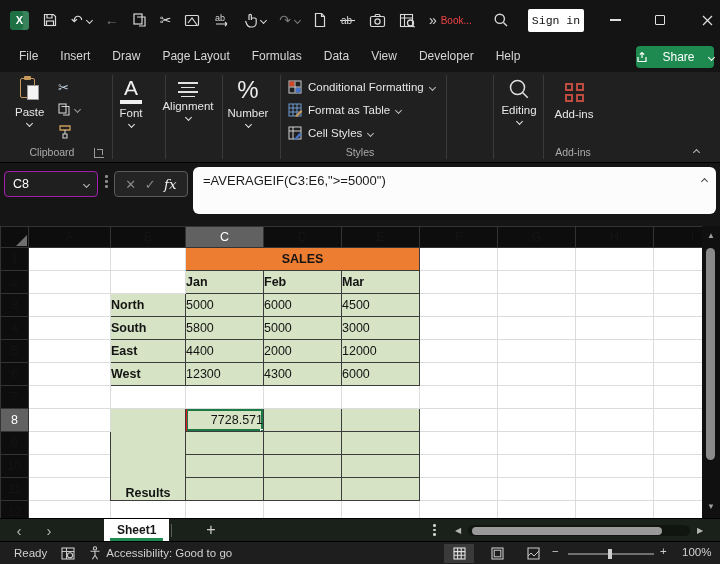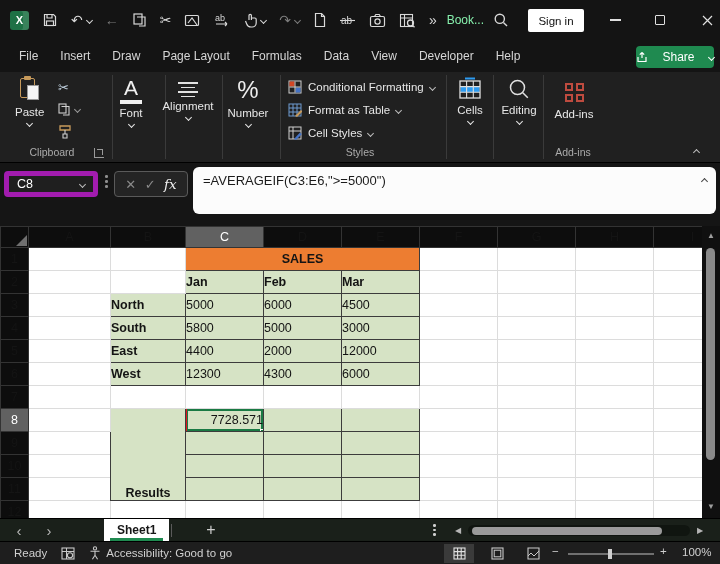--- a/index.html
+++ b/index.html
@@ -10,23 +10,23 @@
   
   .titlebar{position:absolute;left:0;top:0;width:720px;height:40px;background:#141414;
             display:flex;align-items:center}
   .qat{display:flex;align-items:center;gap:13px;padding-left:10px}
   .qicon{display:flex;align-items:center;color:#d9d9d9;font-size:14px;line-height:1}
   .qicon svg{display:block}
   .dim{color:#7d7d7d}
   .logo{width:19px;height:19px;background:#1E7145;border-radius:3px;color:#fff;
         font-weight:700;font-size:11px;display:flex;align-items:center;justify-content:center;
         box-shadow:inset -6px 0 0 rgba(255,255,255,.12)}
-  .wbtitle{font-size:12px;color:#86efac;margin-left:10px}
+  .wbtitle{font-size:10px;color:#ef4444;margin-left:4px}
   .signin{position:absolute;left:528px;top:9px;width:56px;height:23px;background:#fff;color:#111;
-          border:none;border-radius:2px;font-size:11.5px;font-family:Liberation Sans, sans-serif;cursor:pointer}
+          border:none;border-radius:2px;font-size:11.5px;font-family:Liberation Mono, monospace;cursor:pointer}
   .search-btn{position:absolute;left:493px;top:12px}
   .winctl{position:absolute;top:0;height:40px;display:flex;align-items:center;justify-content:center;width:30px}
   .minimize{left:600px}.maximize{left:645px}.close{left:692px}
   .minbar{width:11px;height:1.5px;background:#e0e0e0}
   .maxbox{width:10px;height:10px;border:1.2px solid #e0e0e0;border-radius:1px}
 
   
   .cv,.cu{display:inline-block;width:5px;height:5px;border-right:1.3px solid currentColor;
           border-bottom:1.3px solid currentColor}
   .cv{transform:rotate(45deg)}
@@ -66,21 +66,21 @@
   .addinsicon i{border:2px solid #BE4B3F}
   .launcher{position:absolute;left:94px;top:76px;width:10px;height:10px;border-left:1.5px solid #9a9a9a;
             border-bottom:1.5px solid #9a9a9a;cursor:pointer}
   .launcher::after{content:"";position:absolute;right:1px;top:1px;width:5px;height:5px;
             border-right:1.5px solid #9a9a9a;border-top:1.5px solid #9a9a9a}
   .collapse-rib{position:absolute;left:694px;top:78px;color:#bdbdbd;cursor:pointer}
 
   
   .fbar{position:absolute;left:0;top:163px;width:720px;height:63px;background:#151515}
   .namebox{position:absolute;left:4px;top:8px;width:94px;height:26px;background:#1f1f1f;
-           border:5px solid #a21caf;border-radius:4px;display:flex;align-items:center;
+           border:1px solid #a21caf;border-radius:4px;display:flex;align-items:center;
            padding:0 8px;font-size:12.5px;color:#fff;cursor:pointer}
   .namebox .cv{margin-left:auto;color:#bdbdbd}
   .fdots{position:absolute;left:105px;top:12px;display:flex;flex-direction:column;gap:2.5px}
   .fdots i{width:2.5px;height:2.5px;border-radius:50%;background:#8f8f8f}
   .fbtns{position:absolute;left:114px;top:8px;width:74px;height:26px;background:#242424;
          border:1px solid #5a5a5a;border-radius:4px;display:flex;align-items:center;
          justify-content:space-around;padding:0 6px}
   .fx{font-family:"DejaVu Serif",serif;font-style:italic;font-size:13.5px;color:#f0f0f0;cursor:pointer}
   .xmark,.checkmark{color:#8a8a8a;font-size:13px;cursor:pointer}
   .finput{position:absolute;left:193px;top:4px;width:523px;height:47px;background:#fcfcfc;
@@ -353,30 +353,20 @@
       <svg width="14" height="14" viewBox="0 0 14 14">
           <rect x="1" y="1" width="12" height="12" fill="none" stroke="#cfcfcf" stroke-width="1"></rect>
           <path d="M1 5h12M5 1v12" stroke="#cfcfcf" stroke-width="1"></path>
           <path d="M6 13L12 6.5l1.8 1.8L8 14z" fill="#4472C4"></path>
         </svg>
       <span>Cell Styles</span>
       <i class="cv" style="color:#bdbdbd"></i>
     </div>
     <div class="glabel" style="left:360px">Styles</div>
 
-    <div class="bigbtn" style="left:448px;top:5px;width:44px">
-      <svg width="26" height="24" viewBox="0 0 26 24">
-          <path d="M8 1.5h10" stroke="#2D9BF0" stroke-width="2"></path>
-          <rect x="3" y="4" width="20" height="17" fill="none" stroke="#e0e0e0" stroke-width="1.3"></rect>
-          <rect x="3.7" y="9.6" width="18.6" height="5.5" fill="#2D9BF0"></rect>
-          <path d="M3 9.6h20M3 15.2h20M9.6 4v17M16.3 4v17" stroke="#e0e0e0" stroke-width="1.1"></path>
-        </svg>
-      <span class="lbl">Cells</span>
-      <i class="cv"></i>
-    </div>
 
     <div class="bigbtn" style="left:494px;top:5px;width:50px">
       <svg width="24" height="24" viewBox="0 0 24 24" fill="none" stroke="#e0e0e0" stroke-width="1.5">
           <circle cx="10.5" cy="10.5" r="7"></circle>
           <path d="M15.8 15.8l5 5"></path>
         </svg>
       <span class="lbl">Editing</span>
       <i class="cv"></i>
     </div>
 

